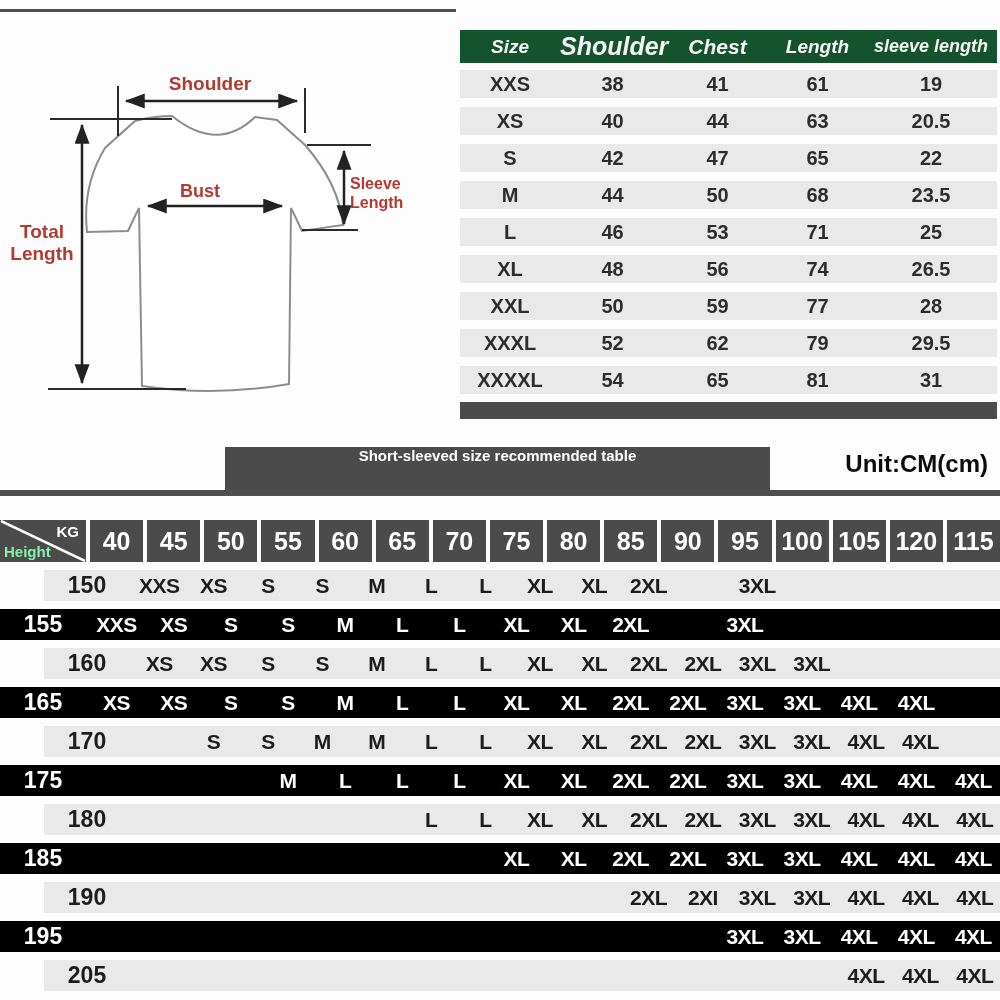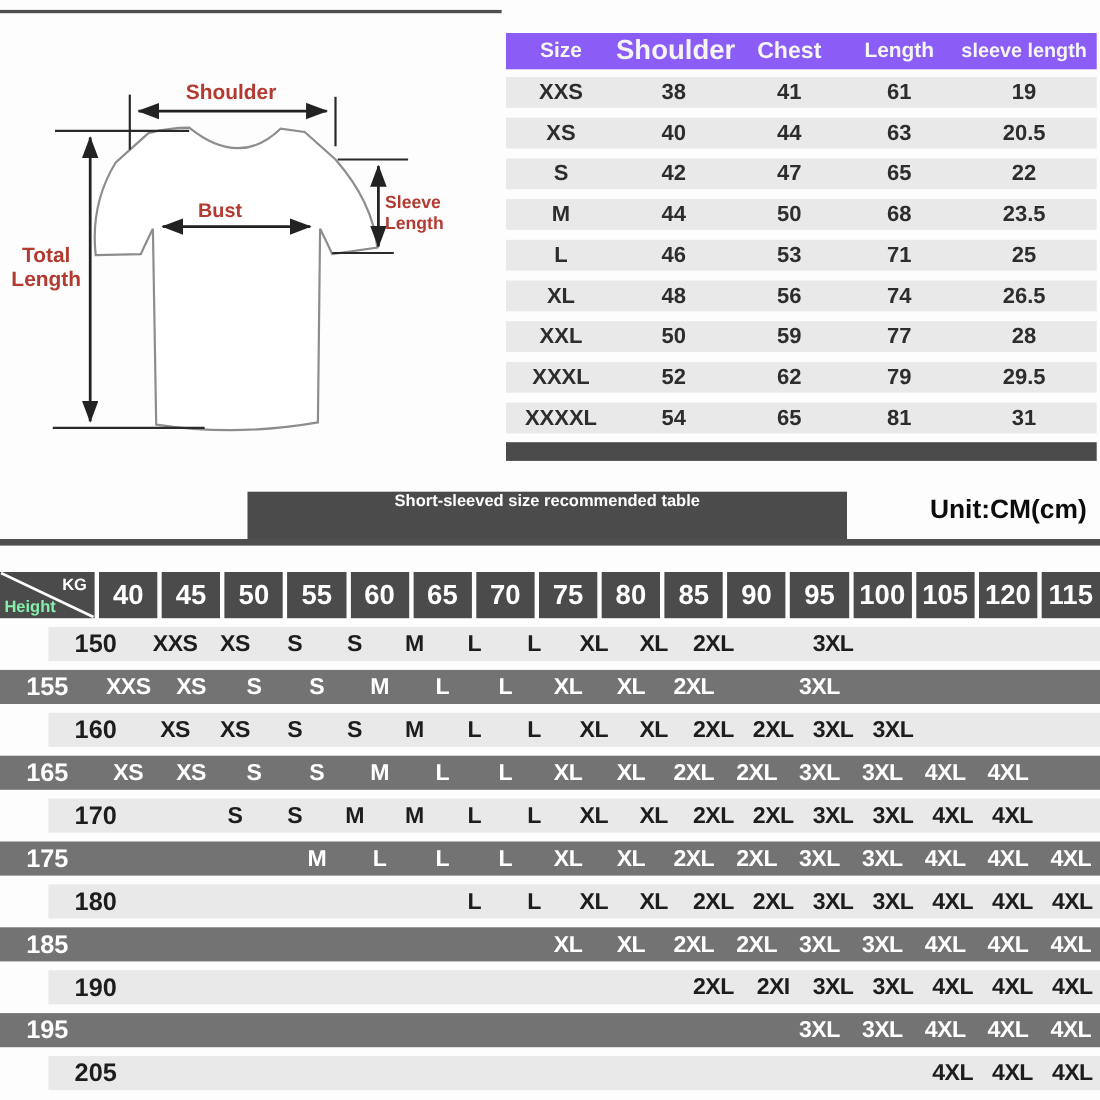--- a/index.html
+++ b/index.html
@@ -7,21 +7,21 @@
     position:relative;width:1000px;height:1000px;background:#fdfdfd;overflow:hidden;
     font-family:"Liberation Sans","DejaVu Sans",sans-serif;font-weight:bold;
   }
   
   .top-rule{position:absolute;left:0;top:9px;width:456px;height:3px;background:#4f4f4f;}
   
   .diagram{position:absolute;left:0;top:0;width:440px;height:420px;}
   .diagram text{font-family:"Liberation Sans","DejaVu Sans",sans-serif;font-weight:bold;fill:#b23a30;}
   
   .size-table{position:absolute;left:460px;top:30px;width:537px;}
-  .st-header{height:33px;background:#8b5cf6;display:grid;grid-template-columns:100px 105px 105px 95px 132px;align-items:center;}
+  .st-header{height:33px;background:#14532d;display:grid;grid-template-columns:100px 105px 105px 95px 132px;align-items:center;font-style:italic;}
   .st-hcell{color:#f5f5f5;text-align:center;line-height:33px;}
   .st-h0{font-size:19px;}
   .st-h1{font-size:25px;}
   .st-h2{font-size:21px;}
   .st-h3{font-size:19px;}
   .st-h4{font-size:18px;}
   .st-band{display:grid;grid-template-columns:100px 105px 105px 95px 132px;height:28px;margin-top:9px;background:#e9e9e9;}
   .st-band:first-child{margin-top:7px;}
   .st-cell{text-align:center;line-height:28px;font-size:20px;color:#2d2d2d;}
   .st-footerbar{height:17px;background:#4b4b4b;margin-top:8px;}
@@ -33,21 +33,21 @@
   
   .weight-table{position:absolute;left:0;top:520px;width:1000px;}
   .wt-header{display:grid;grid-template-columns:86px repeat(16,1fr);column-gap:4px;height:42px;}
   .wt-corner{position:relative;background:#4b4b4b;}
   .wt-corner svg{position:absolute;left:0;top:0;}
   .wt-kg{position:absolute;top:3px;right:7px;color:#fff;font-size:15px;}
   .wt-hei{position:absolute;bottom:2px;left:4px;color:#86efac;font-size:15px;}
   .wt-box{background:#4b4b4b;color:#fff;font-size:25px;text-align:center;line-height:42px;}
   .wt-band{display:grid;grid-template-columns:86px repeat(16,1fr);column-gap:4px;height:31px;margin-top:8px;align-items:center;}
   .wt-band.light{background:#e9e9e9;color:#1d1d1d;margin-left:44px;}
-  .wt-band.dark{background:#737373;color:#ffffff;}
+  .wt-band.dark{background:#000000;color:#ffffff;}
   .wt-height{font-size:23px;text-align:center;}
   .wt-cell{font-size:21px;text-align:center;letter-spacing:-0.5px;white-space:nowrap;}
 </style>
 </head>
 <body>
 
 <div class="stage">
 
   <div class="top-rule"></div>
 

